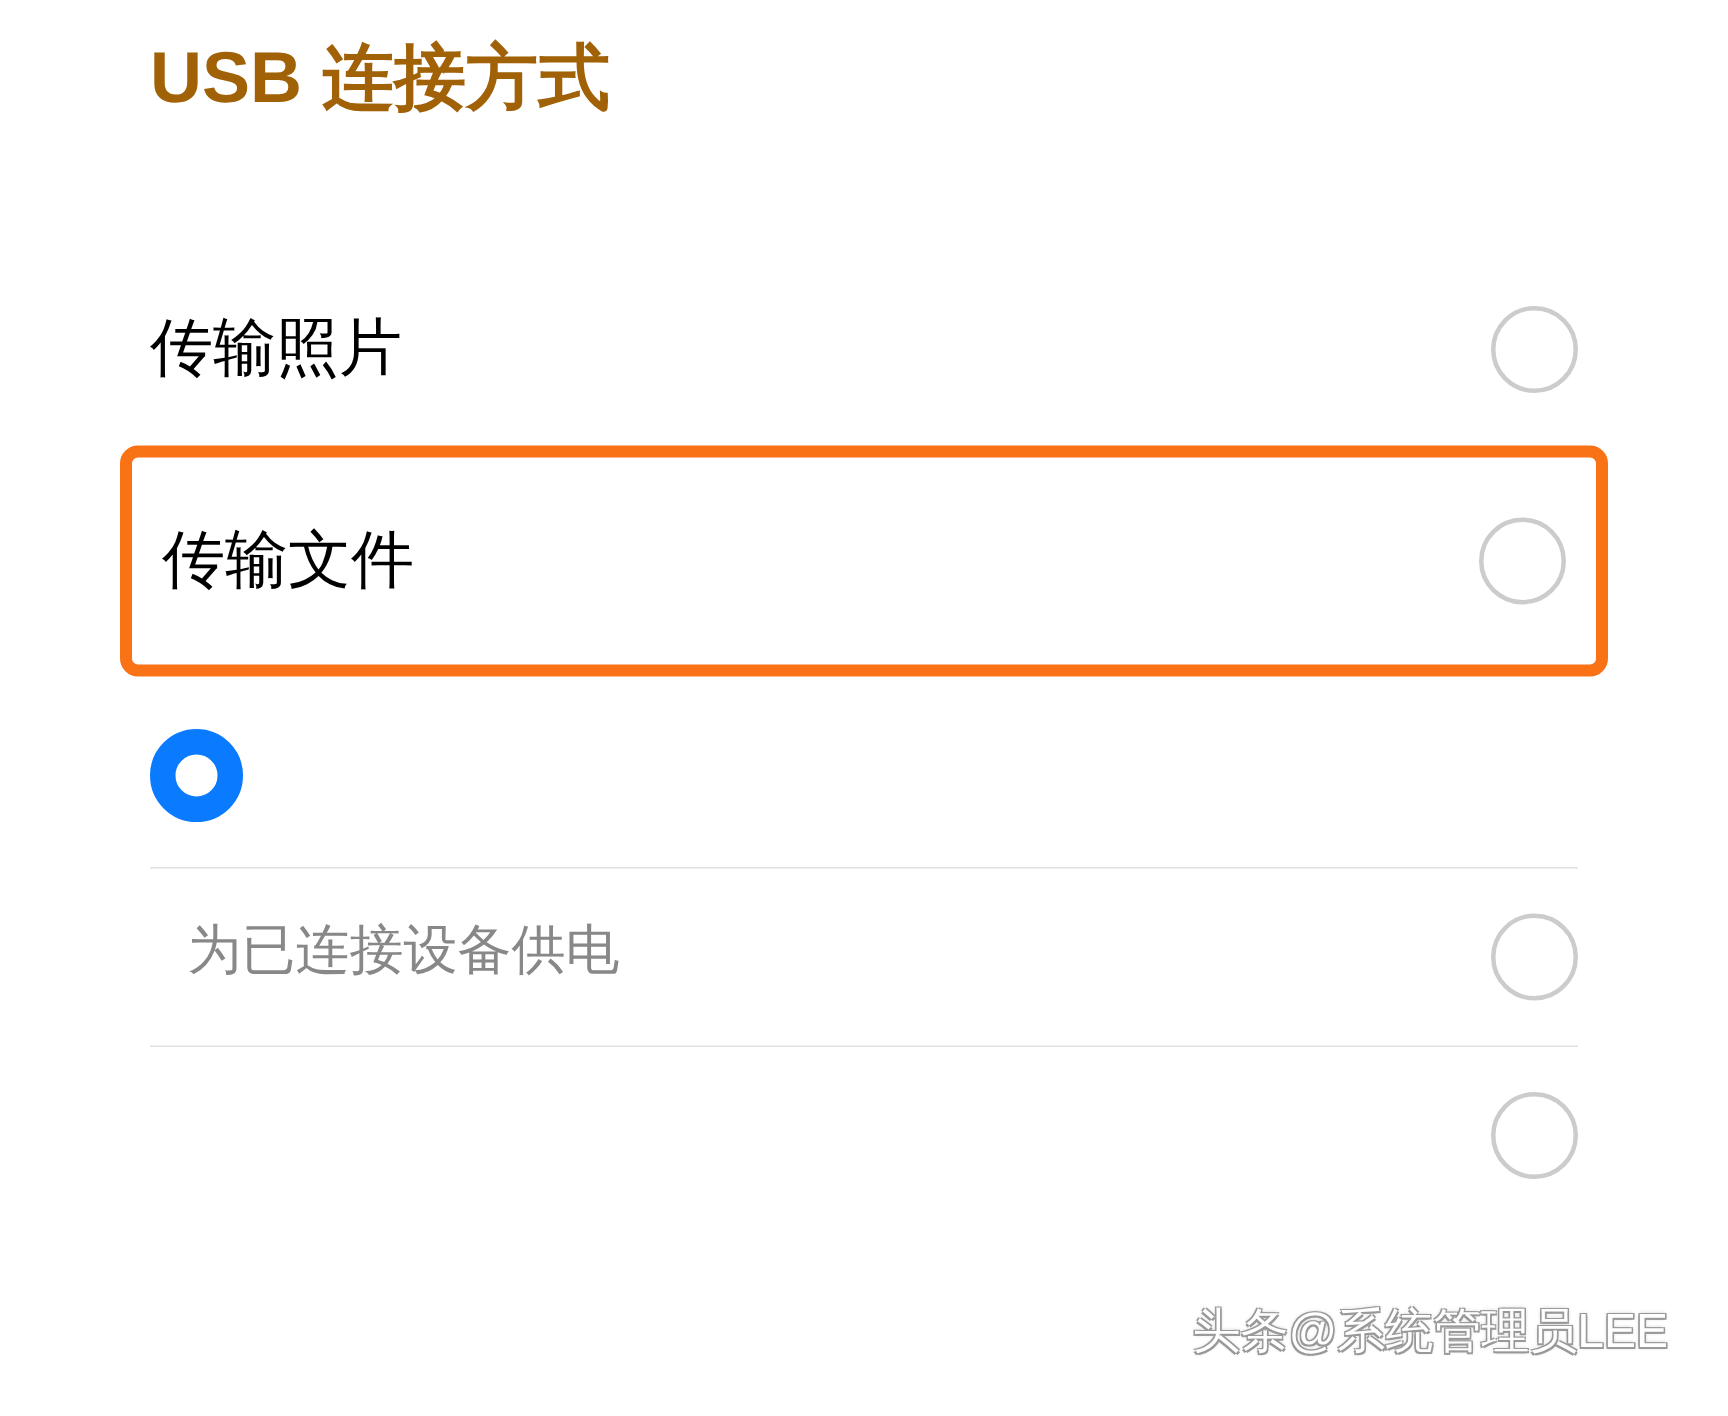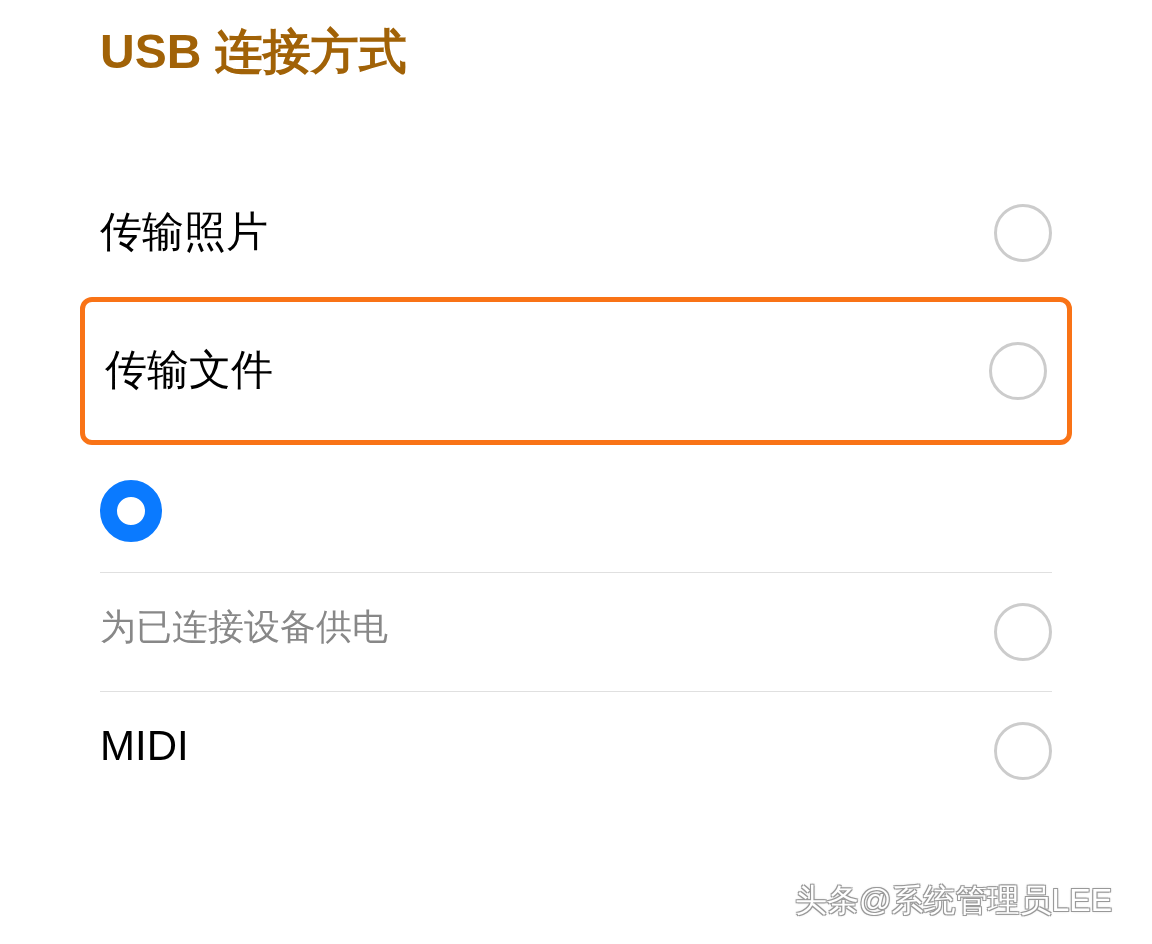--- a/index.html
+++ b/index.html
@@ -26,39 +26,40 @@
       margin-bottom: 90px;
     }
     .option-row {
       display: flex;
       align-items: flex-start;
       justify-content: space-between;
       padding: 30px 20px;
       position: relative;
     }
     .option-row.highlighted {
-      border: 5px solid #f97316;
+      border: 8px solid #f97316;
       border-radius: 12px;
       padding: 40px 20px;
       margin: 5px 0;
     }
     .option-text {
       display: flex;
       flex-direction: column;
       gap: 8px;
     }
     .option-label {
       font-size: 42px;
       font-weight: 400;
       color: #000000;
     }
     .option-sublabel {
       font-size: 36px;
       font-weight: 400;
       color: #888888;
+      margin-left: 25px;
     }
     .radio {
       width: 58px;
       height: 58px;
       border-radius: 50%;
       border: 3px solid #cccccc;
       flex-shrink: 0;
     }
     .radio.selected {
       width: 62px;
@@ -66,21 +67,21 @@
       border: 17px solid #0a7aff;
       background: #ffffff;
     }
     .divider {
       height: 1px;
       background: #e0e0e0;
       margin: 0 20px;
     }
     .watermark {
       position: absolute;
-      bottom: 21px;
+      bottom: 34px;
       right: 40px;
       font-size: 32px;
       color: #ffffff;
       font-weight: 500;
       text-shadow: 
         -1px -1px 0 #999,
         1px -1px 0 #999,
         -1px 1px 0 #999,
         1px 1px 0 #999,
         0 0 3px rgba(0,0,0,0.3);
@@ -111,20 +112,19 @@
       <div class="divider"></div>
       <div class="option-row">
         <div class="option-text">
           <div class="option-sublabel">为已连接设备供电</div>
         </div>
         <div class="radio"></div>
       </div>
       <div class="divider"></div>
       <div class="option-row">
         <div class="option-text">
-          <div class="option-label">MIDI</div>
         </div>
         <div class="radio"></div>
       </div>
     </div>
 </div>
 
 <div class="watermark">头条@系统管理员LEE</div>
 
 </body></html>

